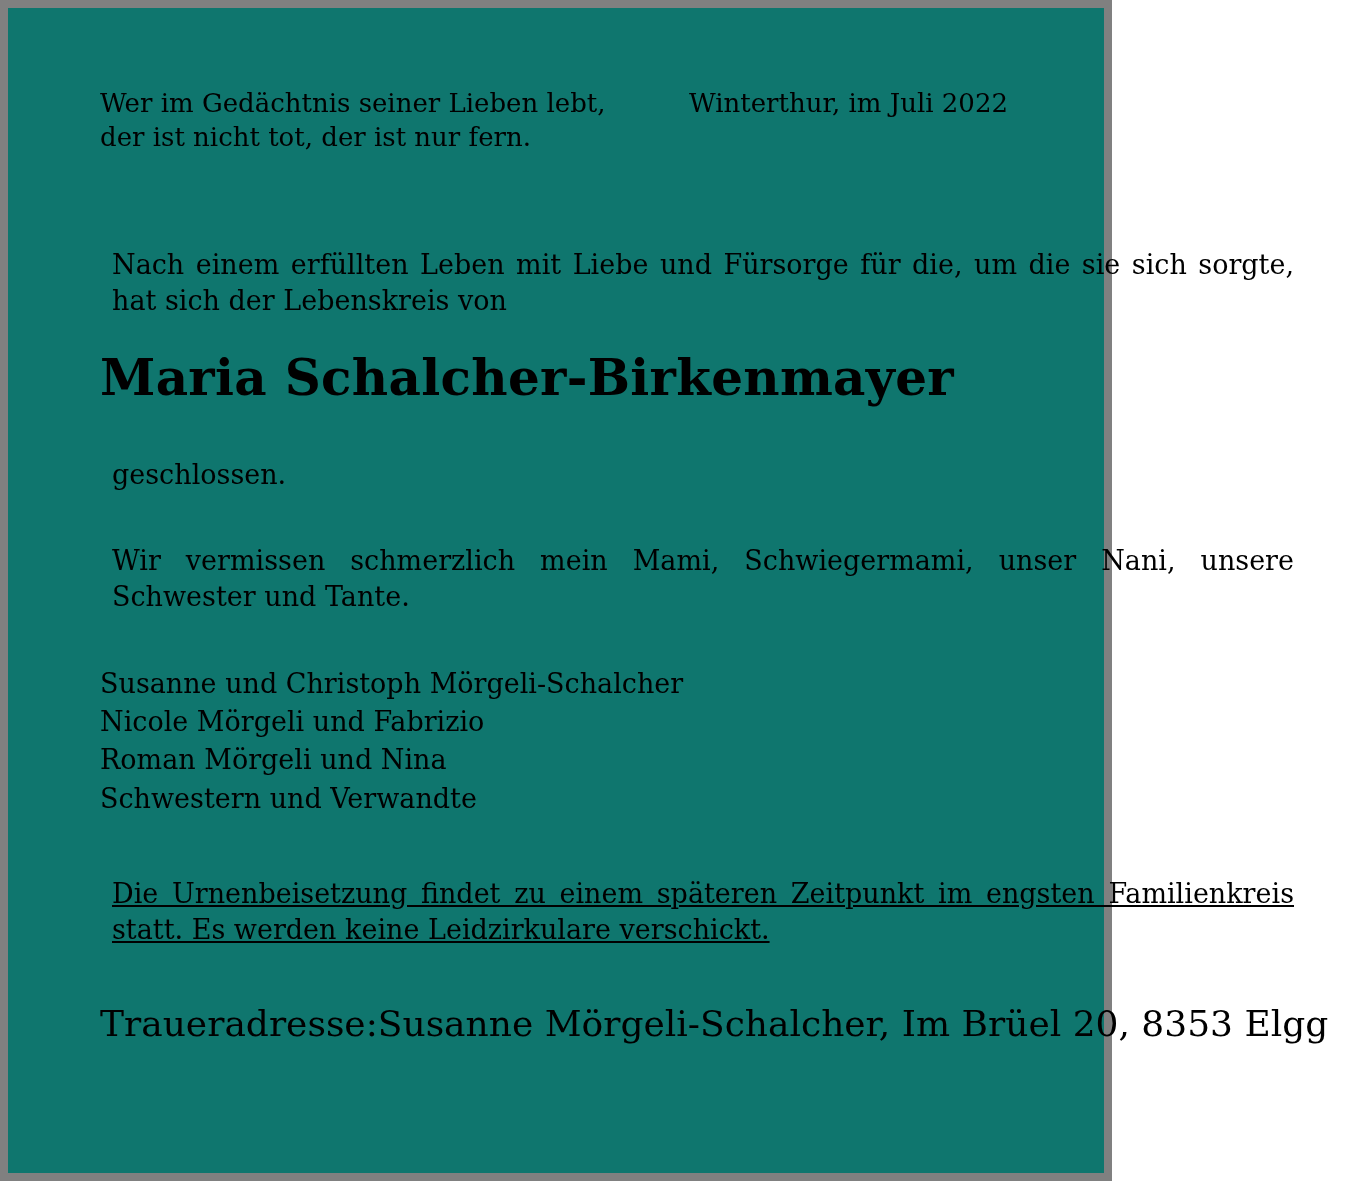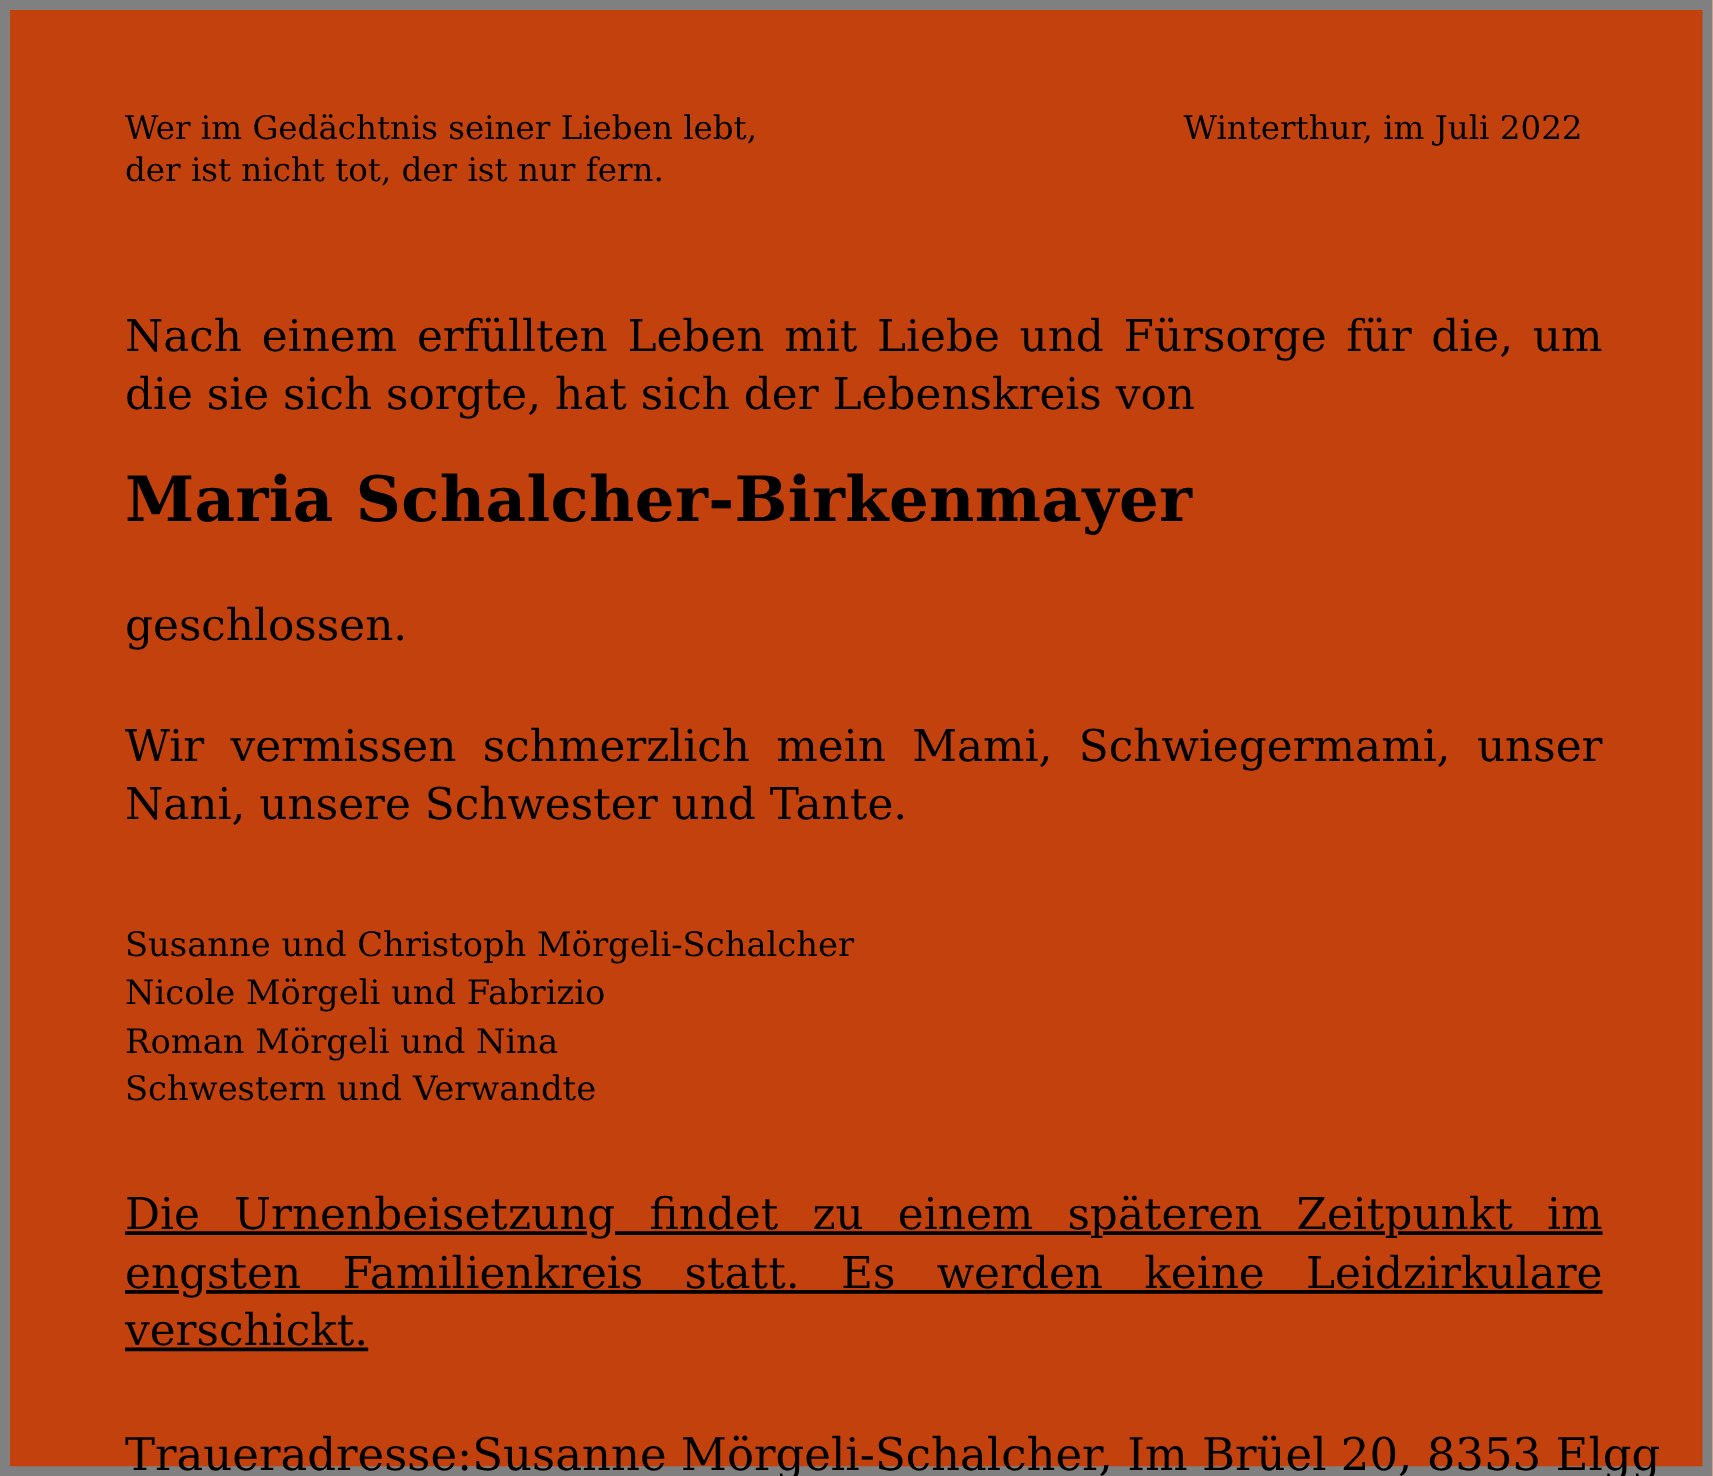--- a/index.html
+++ b/index.html
@@ -9,24 +9,24 @@
   }
   body {
     width: 1370px;
     height: 1181px;
     font-family: "DejaVu Serif", "Liberation Serif", serif;
     color: #000000;
     overflow: hidden;
   }
   .obituary-frame {
     box-sizing: border-box;
-    width: 1370px;
+    width: 1112px;
     height: 1181px;
     border: 8px solid #808080;
-    background: #c2410c;
+    background: #0f766e;
     padding: 0;
     position: relative;
   }
   .inner {
     box-sizing: border-box;
     padding: 78px 92px 0 92px;
     width: 100%;
     height: 100%;
   }
   .top-row {
@@ -46,25 +46,26 @@
     display: block;
   }
   .place-date {
     font-size: 26px;
     line-height: 1.32;
     white-space: nowrap;
     padding-top: 0px;
     padding-right: 4px;
   }
   .para {
-    font-size: 35px;
+    font-size: 27px;
     line-height: 1.33;
     text-align: justify;
     text-align-last: left;
     width: 1182px;
+    margin-left: 12px;
   }
   .intro {
     margin-top: 92px;
   }
   .name {
     font-size: 50px;
     font-weight: bold;
     letter-spacing: 0.3px;
     line-height: 1.05;
     margin-top: 34px;
@@ -75,21 +76,21 @@
     margin-top: 22px;
     line-height: 1.2;
   }
   .closed {
     margin-top: 52px;
   }
   .missing {
     margin-top: 50px;
   }
   .family {
-    margin-top: 70px;
+    margin-top: 50px;
     font-size: 27px;
     line-height: 1.42;
     text-align: left;
   }
   .family div {
     white-space: nowrap;
   }
   .ceremony {
     margin-top: 58px;
     text-decoration: underline;

